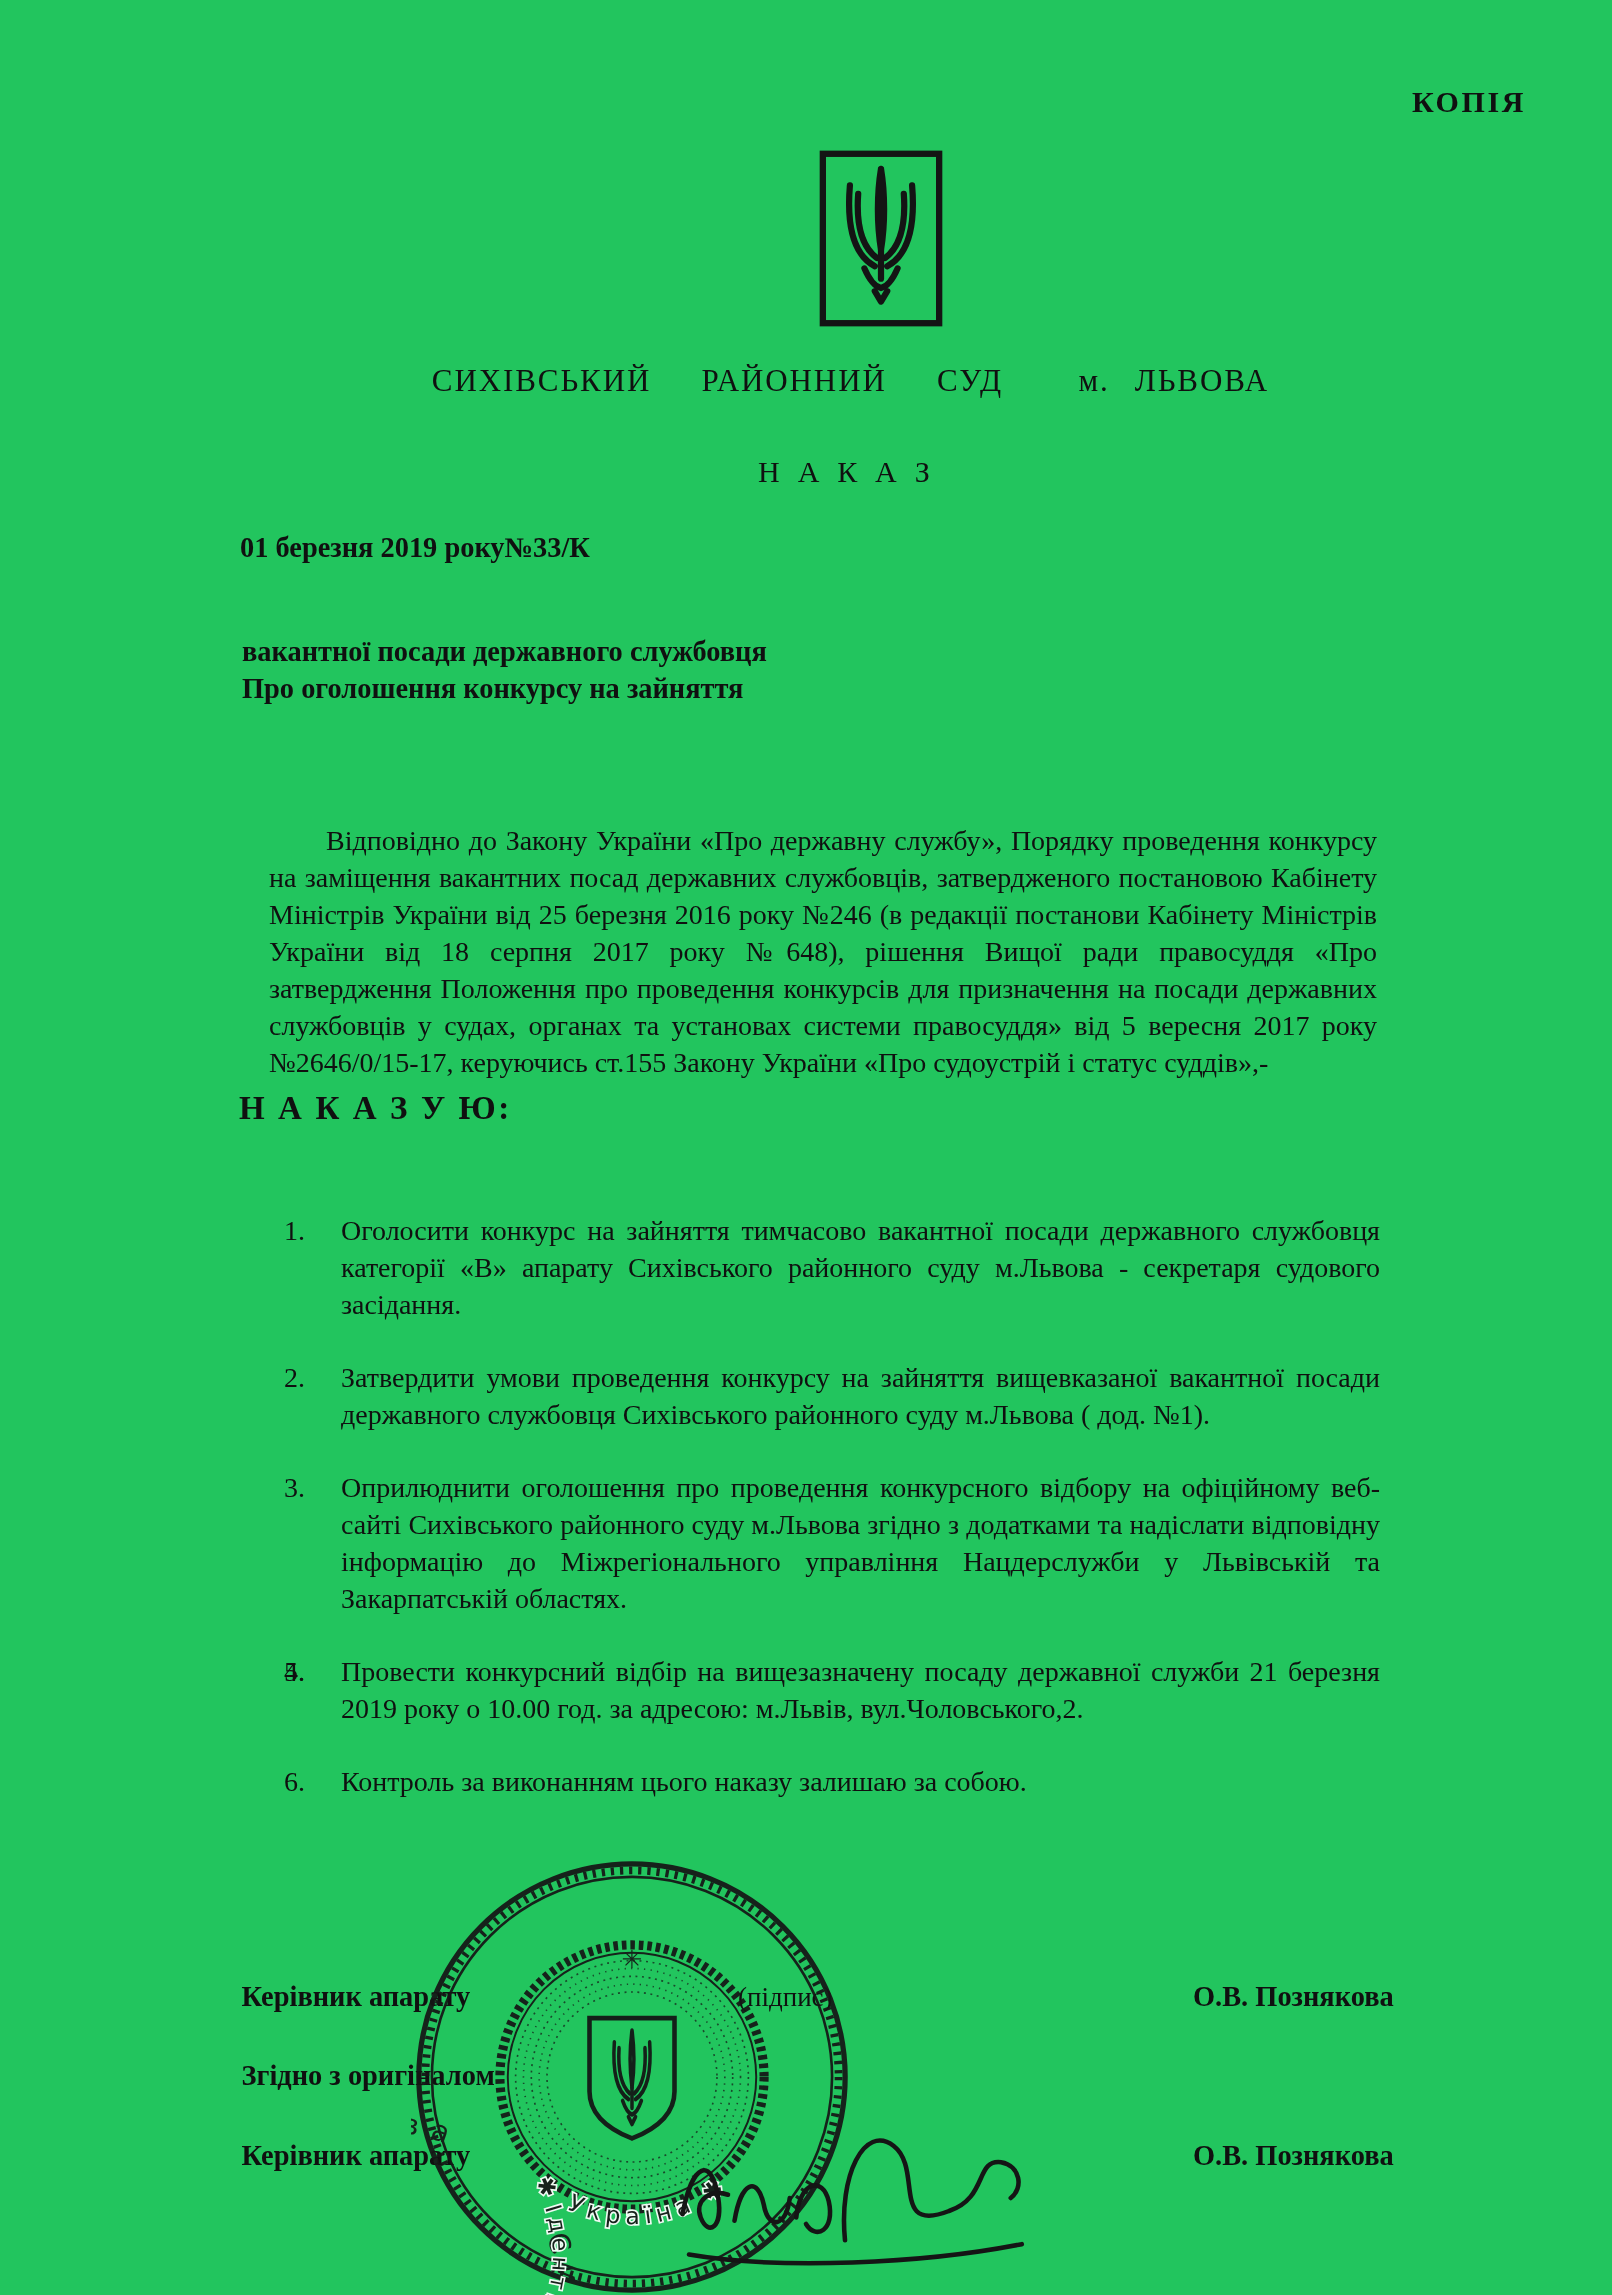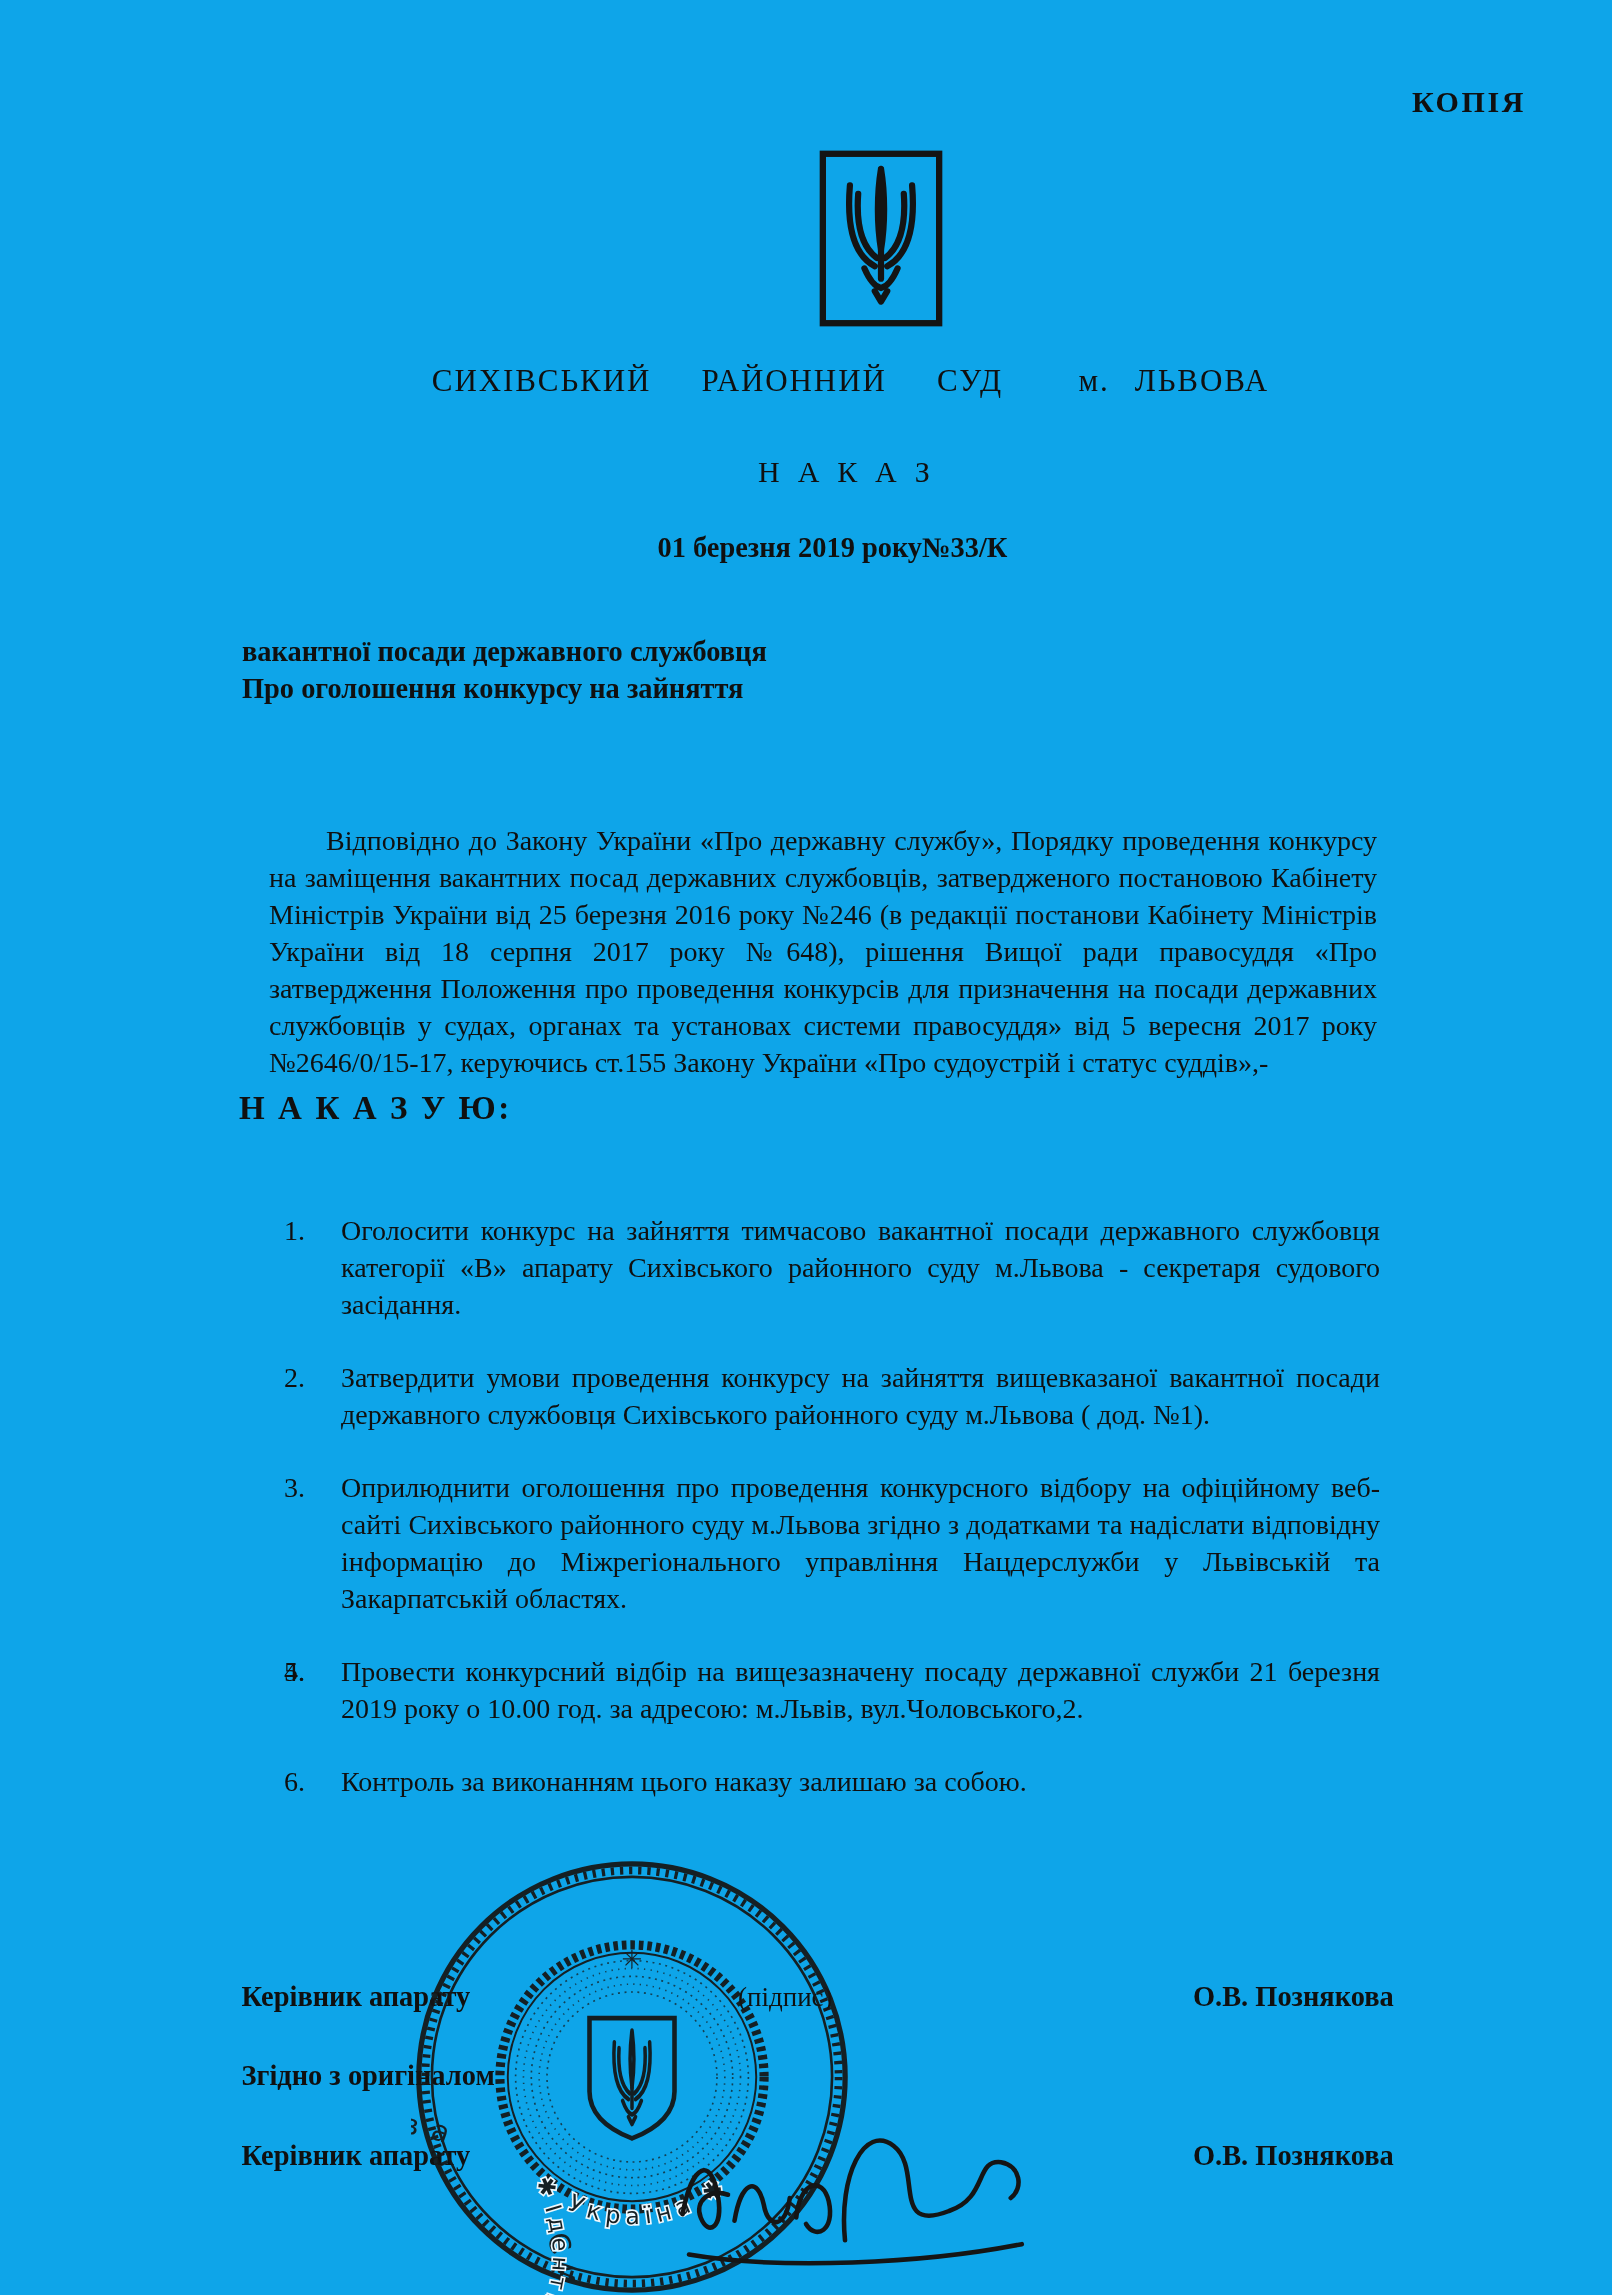--- a/index.html
+++ b/index.html
@@ -1,20 +1,20 @@
 <!DOCTYPE html>
 <html lang="uk" style="font-size:10.3px"><head>
 <meta charset="utf-8">
 <style>
   html,body { margin:0; padding:0; background:#9a9a9a; }
   .page {
     position:relative;
     width:1613px; height:2295px;
     margin:0 auto;
-    background:#0ea5e9;
+    background:#22c55e;
     color:#101010;
     font-family:"Liberation Serif","DejaVu Serif",serif;
     overflow:hidden;
   }
 
   .copy-label {
     position:absolute; top:85px; right:87px;
     font-size:30px; font-weight:bold; letter-spacing:2.6px;
   }
 
@@ -31,21 +31,21 @@
   }
 
   .order-title {
     position:absolute; top:455px; left:0; width:100%;
     text-align:center; transform:translateX(40px);
     font-size:30px; letter-spacing:5.2px; white-space:pre;
   }
 
   .meta-row {
     position:absolute; top:532px; left:240px; width:1185px;
-    display:flex; justify-content:center;
+    display:flex; justify-content:flex-start;
     font-size:28.4px; font-weight:bold;
   }
 
   .subject {
     position:absolute; top:633px; left:242px;
     font-size:28.4px; font-weight:bold; line-height:37px;
   }
 
   .preamble-wrap {
     position:absolute; top:822px; left:239px; width:1138px;

